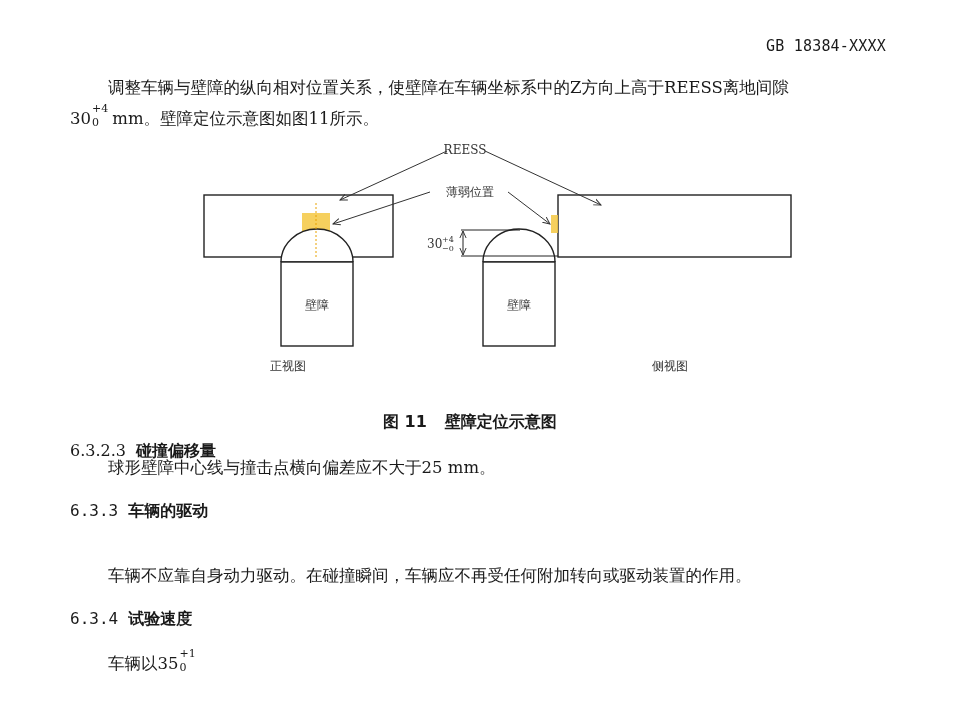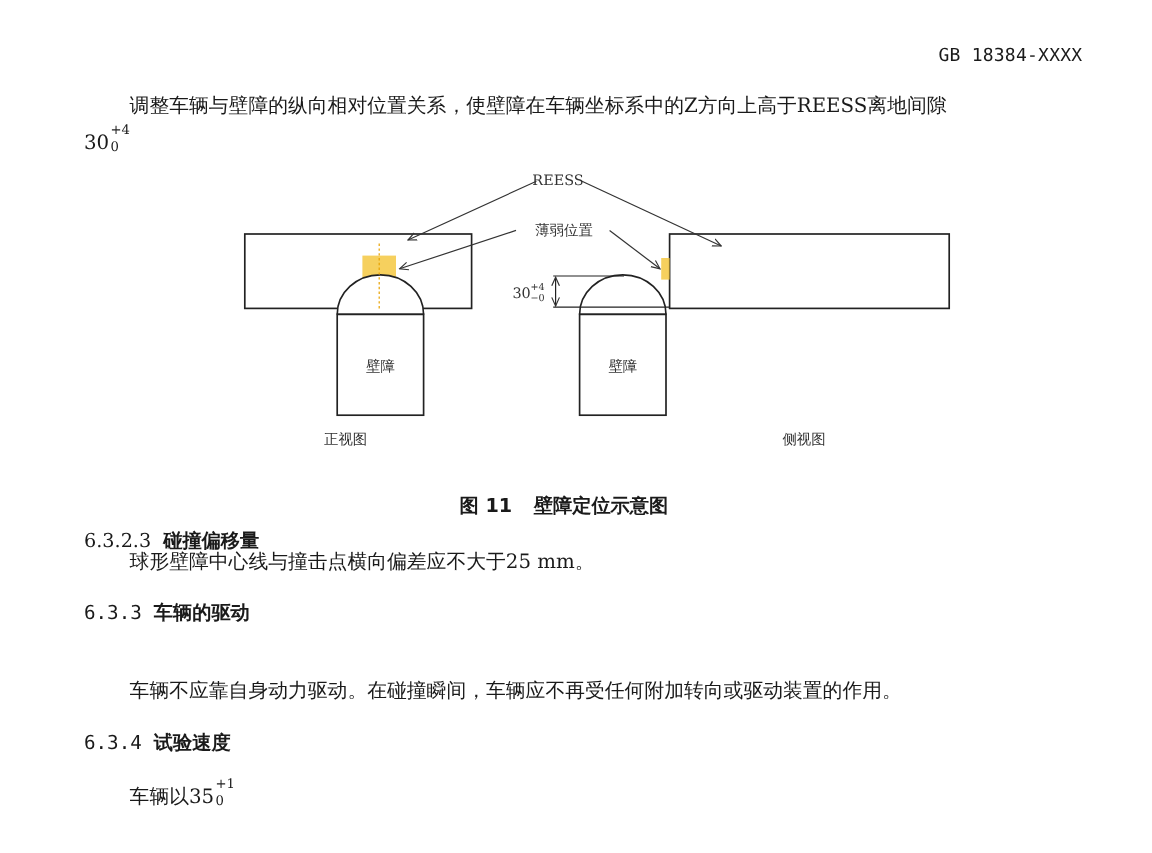--- a/index.html
+++ b/index.html
@@ -1,19 +1,19 @@
 <!DOCTYPE html>
 <html><head>
 <meta charset="utf-8">
 <style>
   html, body { margin: 0; padding: 0; background: #ffffff; }
   body { width: 960px; height: 711px; position: relative; overflow: hidden;
          font-family: "DejaVu Serif", "Liberation Serif", serif; color: #1a1a1a; }
   .abs { position: absolute; white-space: nowrap; }
-  .doc-code { left: 766px; top: 37px; font-family: "DejaVu Sans Mono", "Liberation Mono", monospace; font-size: 15px; letter-spacing: 0.2px; margin-left: 16px; }
+  .doc-code { left: 766px; top: 37px; font-family: "DejaVu Sans Mono", "Liberation Mono", monospace; font-size: 15px; letter-spacing: 0.2px; }
   .para { font-size: 16.5px; line-height: 22px; }
   .p1a { left: 108px; top: 77px; }
   .p1b { left: 70px; top: 106px; }
   .tol { display: inline-block; position: relative; width: 16px; height: 18px; vertical-align: baseline; }
   .tol .sup { position: absolute; left: 1px; top: -8px; font-size: 11px; }
   .tol .sub { position: absolute; left: 1px; top: 6px; font-size: 11px; }
   .caption { left: 383px; top: 412px; font-family: "DejaVu Sans", "Liberation Sans", sans-serif; font-weight: bold; font-size: 16px; }
   .caption .gap { display: inline-block; width: 18px; }
   .h-sec { font-family: "DejaVu Sans", "Liberation Sans", sans-serif; font-size: 16px; }
   .h-sec .num { font-family: "DejaVu Sans Mono", "Liberation Sans", monospace; font-weight: normal; }
@@ -27,21 +27,21 @@
   svg.fig { position: absolute; left: 0; top: 0; }
   .svg-text { font-family: "DejaVu Serif", "Liberation Serif", serif; fill: #333; }
 </style>
 </head>
 <body>
 
 <div class="abs doc-code">GB 18384-XXXX</div>
 
 <div class="abs para p1a">调整车辆与壁障的纵向相对位置关系，使壁障在车辆坐标系中的Z方向上高于REESS离地间隙</div>
 <div class="abs para p1b">
-  <span>30</span><span class="tol"><span class="sup">+4</span><span class="sub">0</span></span>
+  <span>30</span><span class="tol"><span class="sup">+4</span><span class="sub">0</span></span><span> mm。壁障定位示意图如图11所示。</span>
 </div>
 
 <svg class="fig" width="960" height="711">
   <defs>
     <marker id="arr" viewBox="0 0 10 10" refX="9" refY="5" markerWidth="8" markerHeight="8" orient="auto-start-reverse">
       <path d="M0,1 L9,5 L0,9" fill="none" stroke="#333" stroke-width="1.2"></path>
     </marker>
   </defs>
 
   <g>

